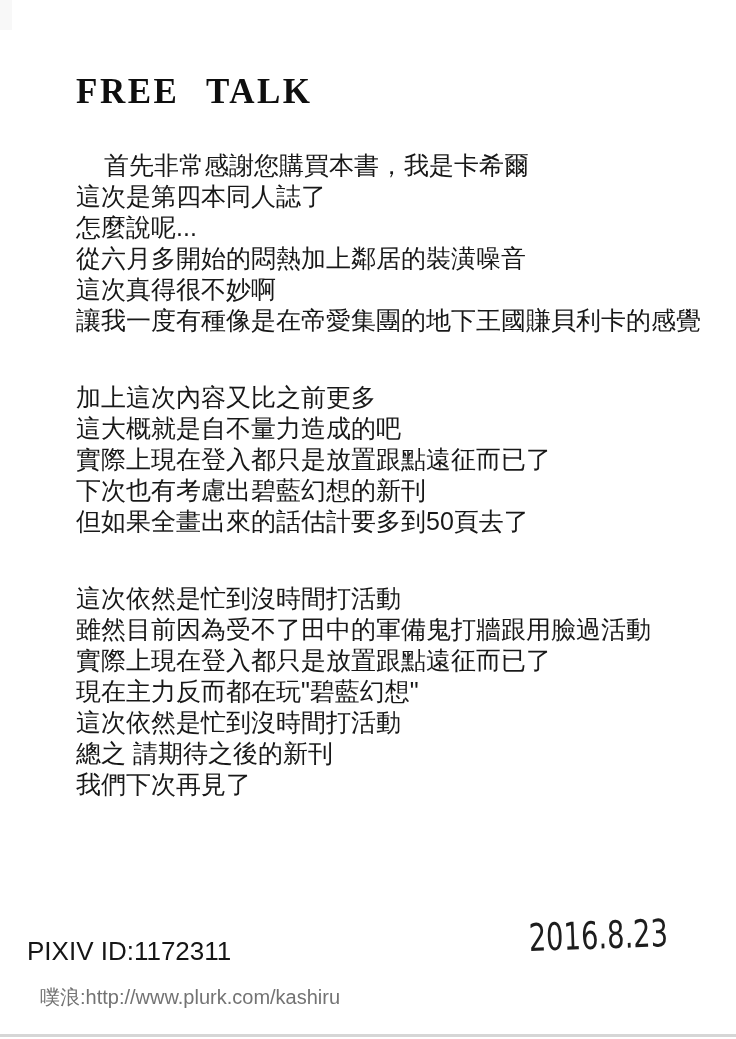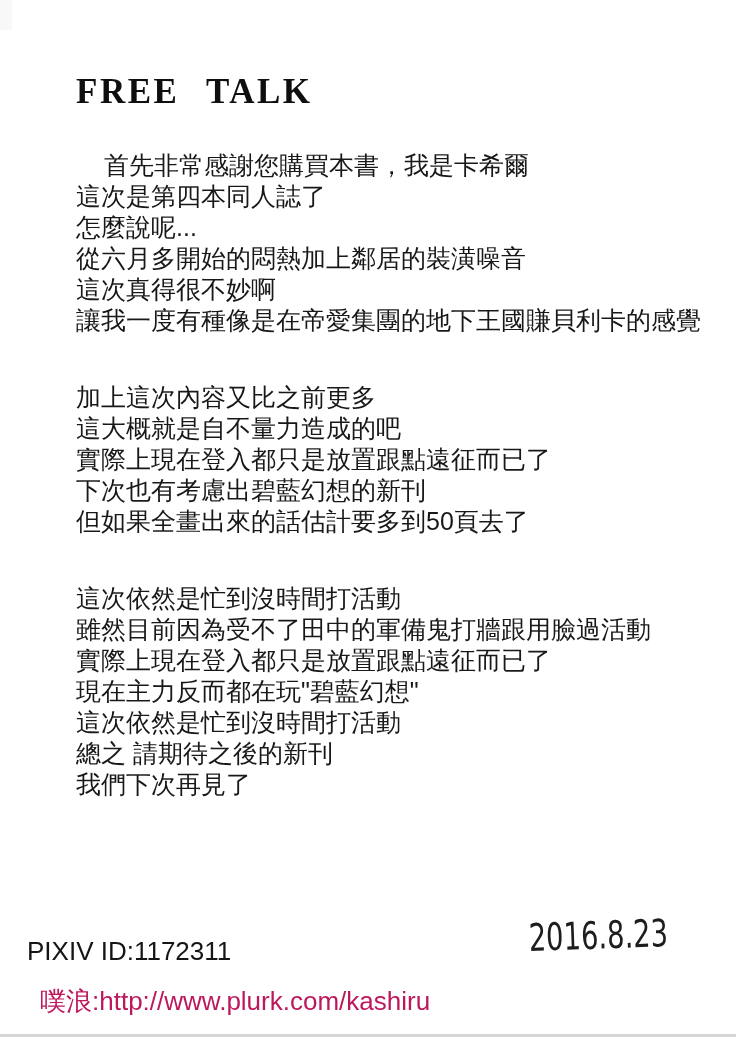--- a/index.html
+++ b/index.html
@@ -80,22 +80,22 @@
     left: 27px;
     top: 936px;
     font-size: 26px;
     color: #151515;
     white-space: nowrap;
   }
   .plurk-line {
     position: absolute;
     left: 40px;
     top: 984px;
-    font-size: 26px;
-    color: #be185d;
+    font-size: 20px;
+    color: #737373;
     white-space: nowrap;
   }
 </style>
 </head>
 <body>
 
 <div class="page">
 
   <div class="scan-corner"></div>
 

